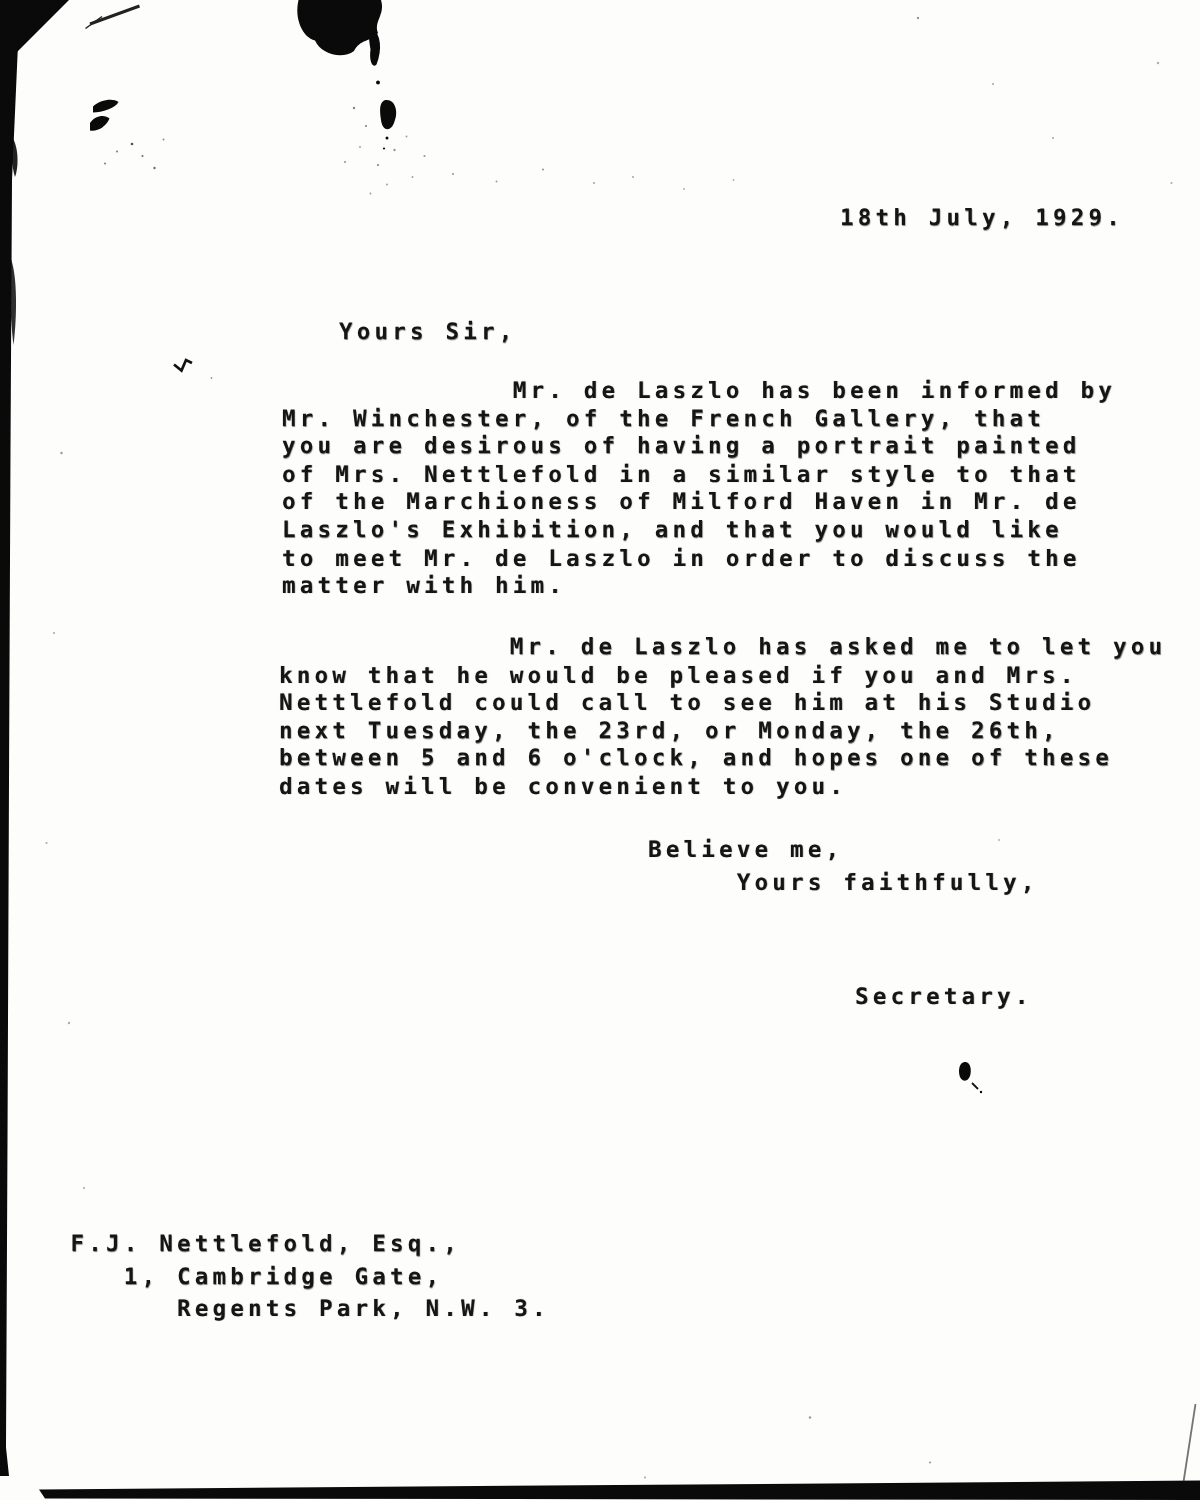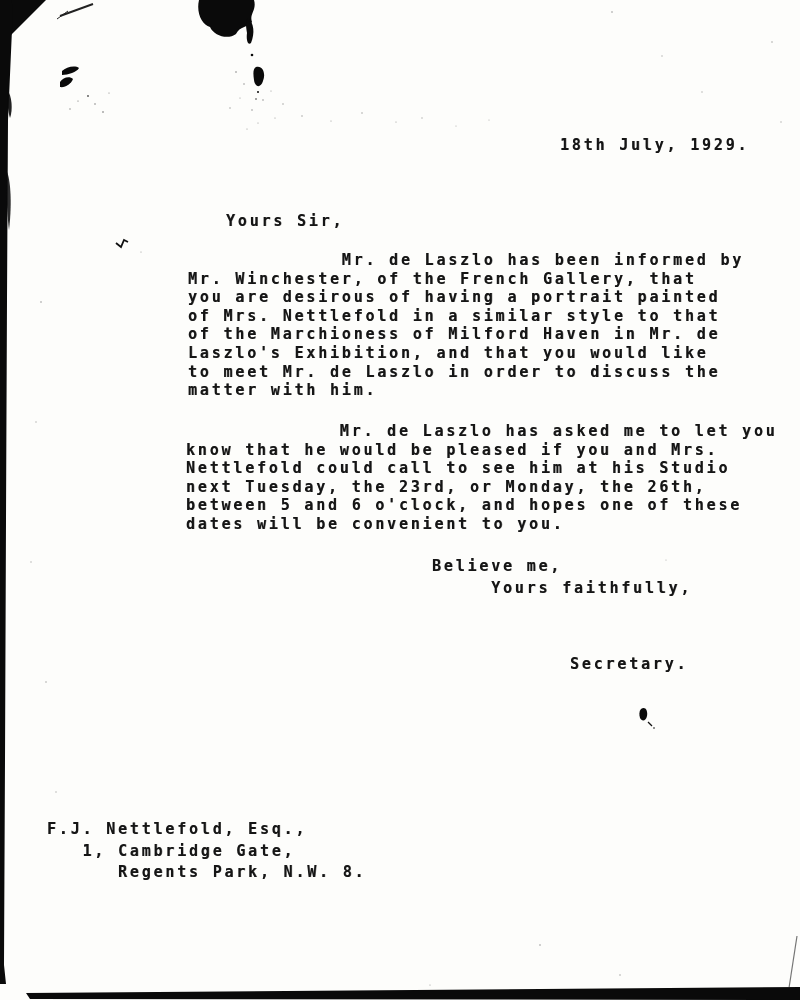--- a/index.html
+++ b/index.html
@@ -141,15 +141,15 @@
 between 5 and 6 o'clock, and hopes one of these
 dates will be convenient to you.</div>
 
   <div class="typewritten closing">Believe me,
      Yours faithfully,</div>
 
   <div class="typewritten signature">Secretary.</div>
 
   <div class="typewritten recipient">F.J. Nettlefold, Esq.,
    1, Cambridge Gate,
-      Regents Park, N.W. 8.</div>
+      Regents Park, N.W. 3.</div>
 
 </div>
 
 </body></html>

